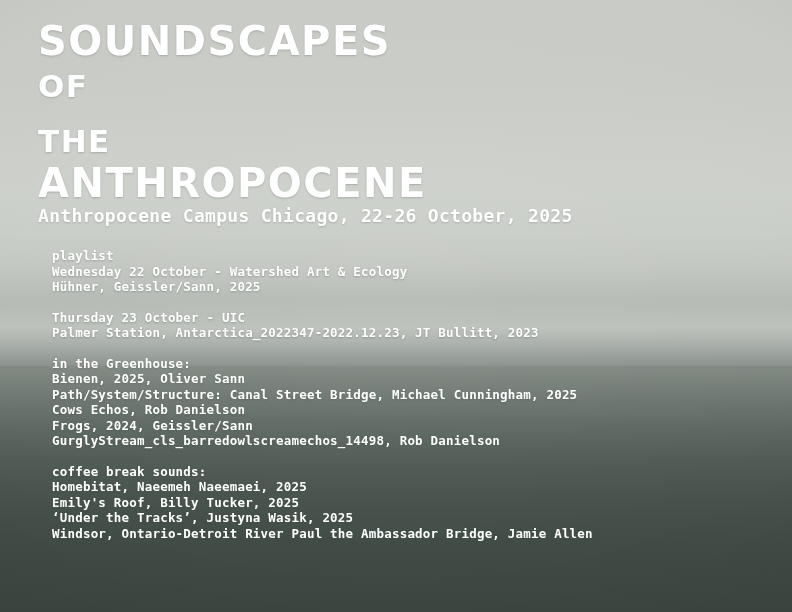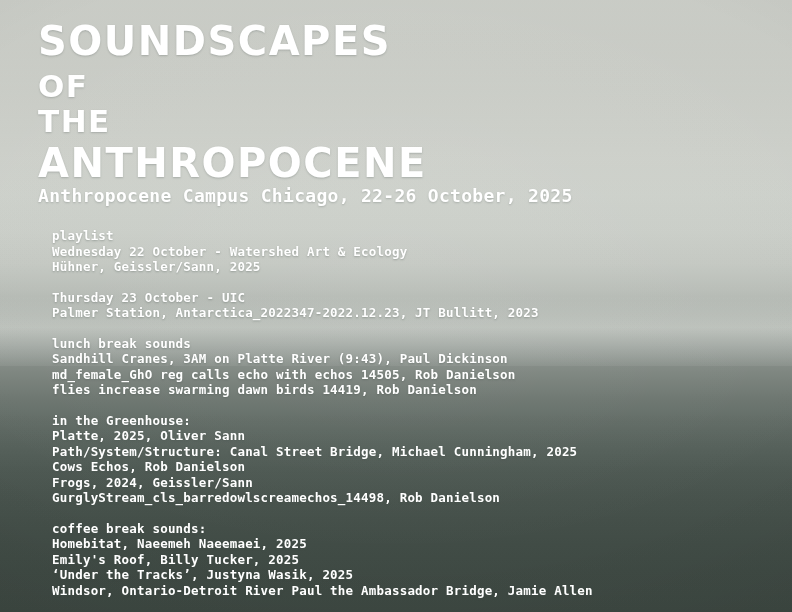--- a/index.html
+++ b/index.html
@@ -84,21 +84,21 @@
     font-family: "DejaVu Sans", sans-serif;
     font-weight: bold;
     letter-spacing: 1.5px;
     text-shadow: 0 1px 2px rgba(80,90,85,0.30);
   }
   .title-line {
     display: block;
     line-height: 0.98;
   }
   .t1 { font-size: 40px; margin-bottom: 10px; }
-  .t2 { font-size: 31px; margin-bottom: 4px; }
+  .t2 { font-size: 31px; margin-bottom: 24px; }
   .t3 { font-size: 31px; margin-bottom: 8px; }
   .t4 { font-size: 40px; margin-bottom: 2px; }
 
   .subtitle {
     color: #ffffff;
     font-family: "DejaVu Sans Mono", monospace;
     font-weight: bold;
     font-size: 18px;
     letter-spacing: 0.3px;
     margin-top: 2px;
@@ -144,30 +144,24 @@
         <span class="line">playlist</span>
         <span class="line">Wednesday 22 October - Watershed Art &amp; Ecology</span>
         <span class="line">Hühner, Geissler/Sann, 2025</span>
       </div>
 
       <div class="group">
         <span class="line">Thursday 23 October - UIC</span>
         <span class="line">Palmer Station, Antarctica_2022347-2022.12.23, JT Bullitt, 2023</span>
       </div>
 
-      <div class="group">
-        <span class="line">lunch break sounds</span>
-        <span class="line">Sandhill Cranes, 3AM on Platte River (9:43), Paul Dickinson</span>
-        <span class="line">md_female_GhO reg calls echo with echos 14505, Rob Danielson</span>
-        <span class="line">flies increase swarming dawn birds 14419, Rob Danielson</span>
-      </div>
 
       <div class="group">
         <span class="line">in the Greenhouse:</span>
-        <span class="line">Platte, 2025, Oliver Sann</span>
+        <span class="line">Bienen, 2025, Oliver Sann</span>
         <span class="line">Path/System/Structure: Canal Street Bridge, Michael Cunningham, 2025</span>
         <span class="line">Cows Echos, Rob Danielson</span>
         <span class="line">Frogs, 2024, Geissler/Sann</span>
         <span class="line">GurglyStream_cls_barredowlscreamechos_14498, Rob Danielson</span>
       </div>
 
       <div class="group">
         <span class="line">coffee break sounds:</span>
         <span class="line">Homebitat, Naeemeh Naeemaei, 2025</span>
         <span class="line">Emily's Roof, Billy Tucker, 2025</span>

